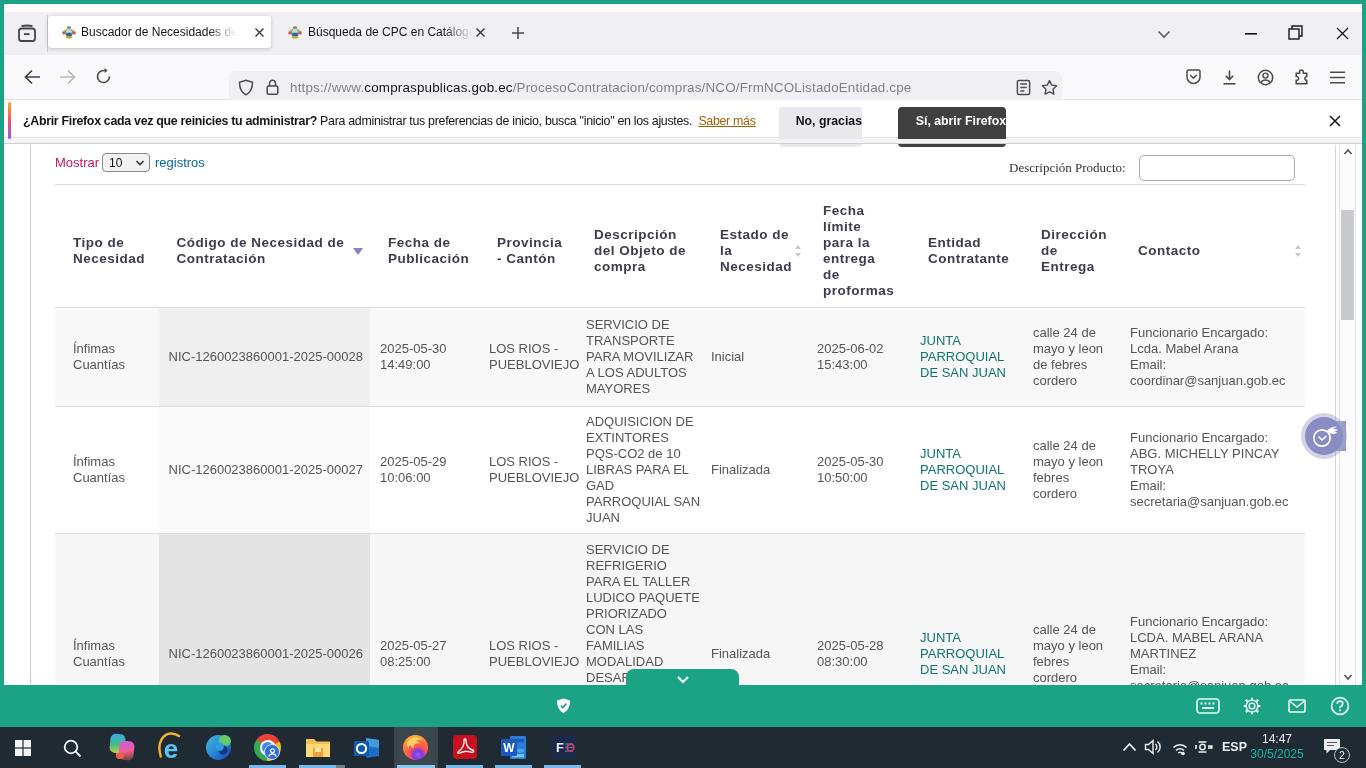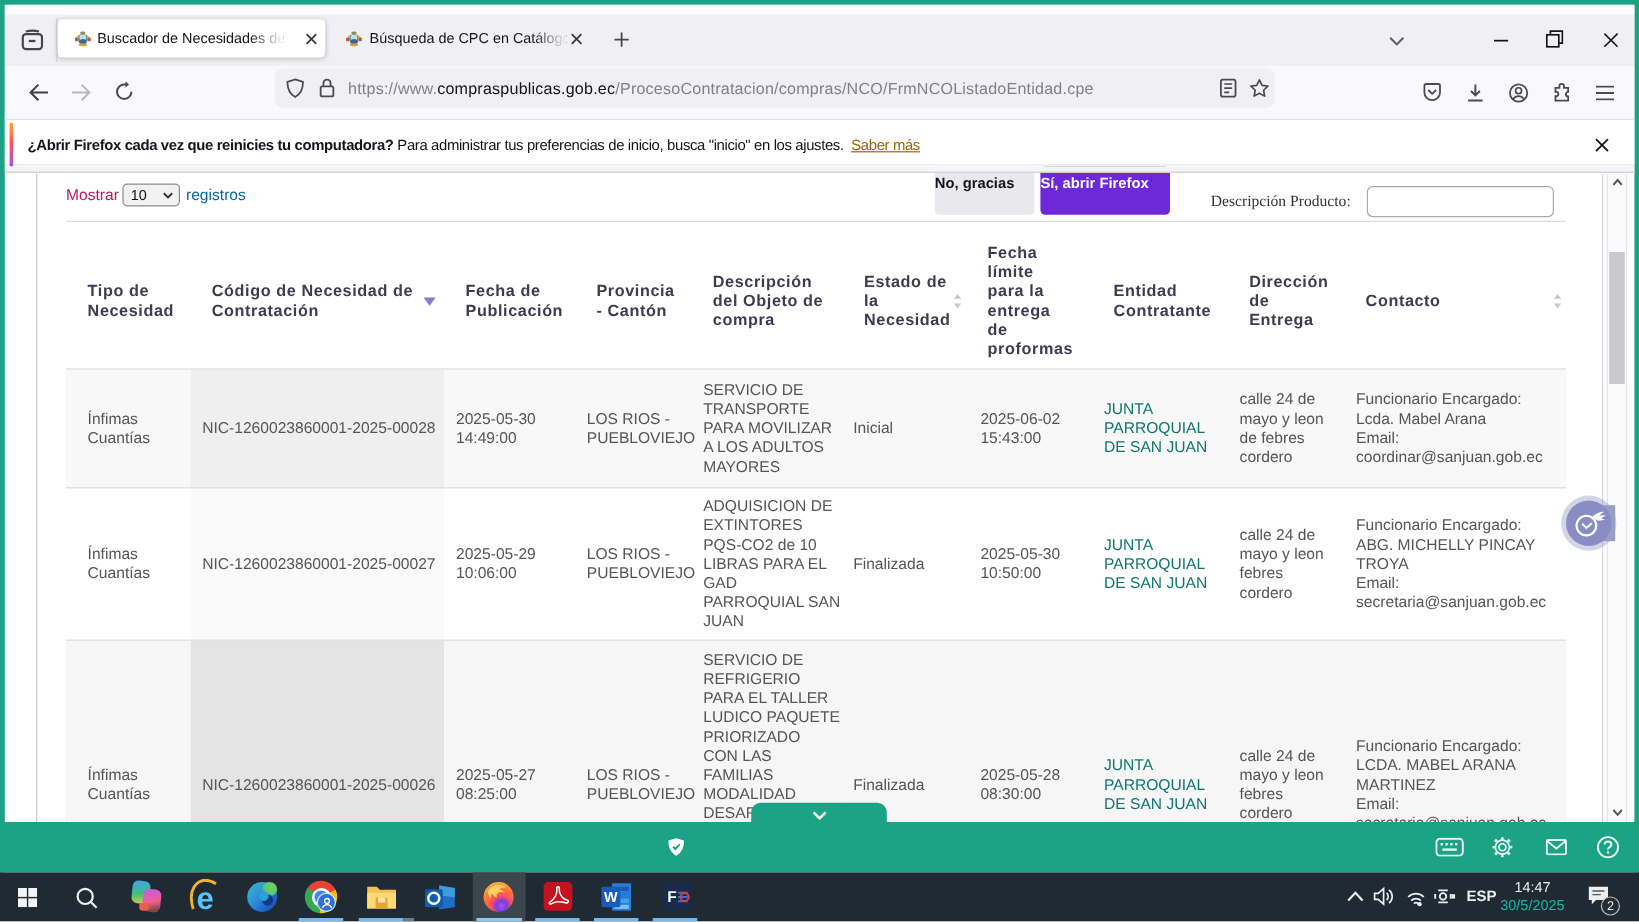--- a/index.html
+++ b/index.html
@@ -18,29 +18,29 @@
 #whitestrip { left:4px; top:4px; width:1358px; height:8px; background:#fdfdfe; }
 #tabbar { left:4px; top:12px; width:1358px; height:43px; background:#f0f0f4; }
 #tabsep { position:absolute; left:43px; top:3px; width:1px; height:37px; background:#cfcfd8; }
 #tab1 { position:absolute; left:44px; top:4px; width:223px; height:32px; background:#fff; border-radius:4px; box-shadow:0 1px 4px rgba(0,0,0,0.2); }
 .tabtitle { position:absolute; font-size:12px; color:#15141a; white-space:nowrap; }
 .fade1 { position:absolute; top:0; right:0; width:28px; height:100%; background:linear-gradient(90deg, rgba(255,255,255,0), #fff); }
 .fade2 { position:absolute; top:0; right:0; width:28px; height:100%; background:linear-gradient(90deg, rgba(240,240,244,0), #f0f0f4); }
 
 
 #navbar { left:4px; top:55px; width:1358px; height:45px; background:#f9f9fb; border-bottom:1px solid #e1e1e6; }
-#urlbar { position:absolute; left:225px; top:2px; width:833px; height:33px; background:#f0f0f4; border-radius:7px; }
+#urlbar { position:absolute; left:225px; top:16px; width:833px; height:33px; background:#f0f0f4; border-radius:7px; }
 #urltext { position:absolute; left:61px; top:9px; font-size:13.4px; color:#80808c; white-space:nowrap; letter-spacing:0.18px; }
 #urltext b { color:#15141a; font-weight:normal; }
 
 
 #notifbar { left:4px; top:100px; width:1358px; height:38px; background:#fff; border-bottom:1px solid #e4e4e8; }
 #notifstripe { position:absolute; left:4px; top:2px; width:3px; height:37px; background:linear-gradient(180deg,#ffa436 0%,#ff4f5e 50%,#9059ff 100%); border-radius:2px; }
 #notiftext { position:absolute; left:19px; top:14px; font-size:12.4px; color:#15141a; white-space:nowrap; letter-spacing:-0.3px;}
-.nbtn { position:absolute; top:7px; height:40px; border-radius:4px; font-size:12.3px; font-weight:bold; text-align:left;margin-top:32px; }
+.nbtn { position:absolute; top:7px; height:40px; border-radius:4px; font-size:12.3px; font-weight:bold; text-align:right; }
 
 
 #content { left:4px; top:145px; width:1335px; height:540px; background:#fff; overflow:hidden; font-size:13px; color:#555; }
 
 
 #dt { position:absolute; left:51px; top:50px; border-collapse:collapse; table-layout:fixed; width:1250px; }
 #dt th { font-weight:bold; color:#3c3c4e; text-align:left; vertical-align:middle; font-size:13.5px; letter-spacing:0.5px; line-height:16px; padding:8px 8px 8px 18px; }
 #dt td { vertical-align:middle; font-size:13px; line-height:16px; color:#555; padding:6px 8px 6px 10px; white-space:nowrap; }
 tr.r1 { background:#f8f8f8; }
 tr.r1 td.s1 { background:#efefef; }
@@ -282,23 +282,23 @@
         <path d="M6.5 2.8 A1.9 1.9 0 0 1 10.3 2.8 L10.3 4.2 L13.8 4.2 L13.8 7.6 A1.9 1.9 0 0 0 13.8 11.4 L13.8 14.8 L3.2 14.8 L3.2 11.2 L4.4 11.2 A1.9 1.9 0 0 0 4.4 7.6 L3.2 7.6 L3.2 4.2 L6.5 4.2 Z" fill="none" stroke="#4a4a52" stroke-width="1.5"></path>
       </svg>
 
     <svg style="position:absolute; left:1325px; top:16px;" width="17" height="13" viewBox="0 0 17 13">
         <path d="M1 1.2 L16 1.2 M1 6.5 L16 6.5 M1 11.8 L16 11.8" stroke="#4a4a52" stroke-width="1.6"></path>
       </svg>
   </div>
 
   <div class="abs" id="notifbar">
     <div id="notifstripe"></div>
-    <div id="notiftext"><b>¿Abrir Firefox cada vez que reinicies tu computadora?</b> Para administrar tus preferencias de inicio, busca "inicio" en los ajustes.&nbsp;&nbsp;<span style="color:#a16207; text-decoration:underline;">Saber más</span></div>
+    <div id="notiftext"><b>¿Abrir Firefox cada vez que reinicies tu administrar?</b> Para administrar tus preferencias de inicio, busca "inicio" en los ajustes.&nbsp;&nbsp;<span style="color:#a16207; text-decoration:underline;">Saber más</span></div>
     <div class="nbtn" style="left:775px; width:83px; background:#e9e9ed; color:#15141a; line-height:28px;">No, gracias</div>
-    <div class="nbtn" style="left:863px; width:108px; background:#6d28d9; color:#fff; line-height:28px;">Sí, abrir Firefox</div>
+    <div class="nbtn" style="left:894px; width:108px; background:#404040; color:#fff; line-height:28px;">Sí, abrir Firefox</div>
     <svg style="position:absolute; left:1324px; top:14px;" width="14" height="14" viewBox="0 0 14 14">
         <path d="M2 2 L12 12 M12 2 L2 12" stroke="#15141a" stroke-width="1.5" fill="none"></path>
       </svg>
   </div>
 
   <div class="abs" style="left:4px; top:139px; width:1358px; height:5px; background:#f4f4f6; border-bottom:1px solid #cfcfd4;"></div>
   <div class="abs" id="pgscroll"></div>
   <div class="abs" id="pgthumb"></div>
   <svg class="abs" style="left:1343px; top:148px;" width="10" height="8" viewBox="0 0 10 8">
       <path d="M1.5 6 L5 2 L8.5 6" stroke="#55555c" stroke-width="1.7" fill="none"></path>

